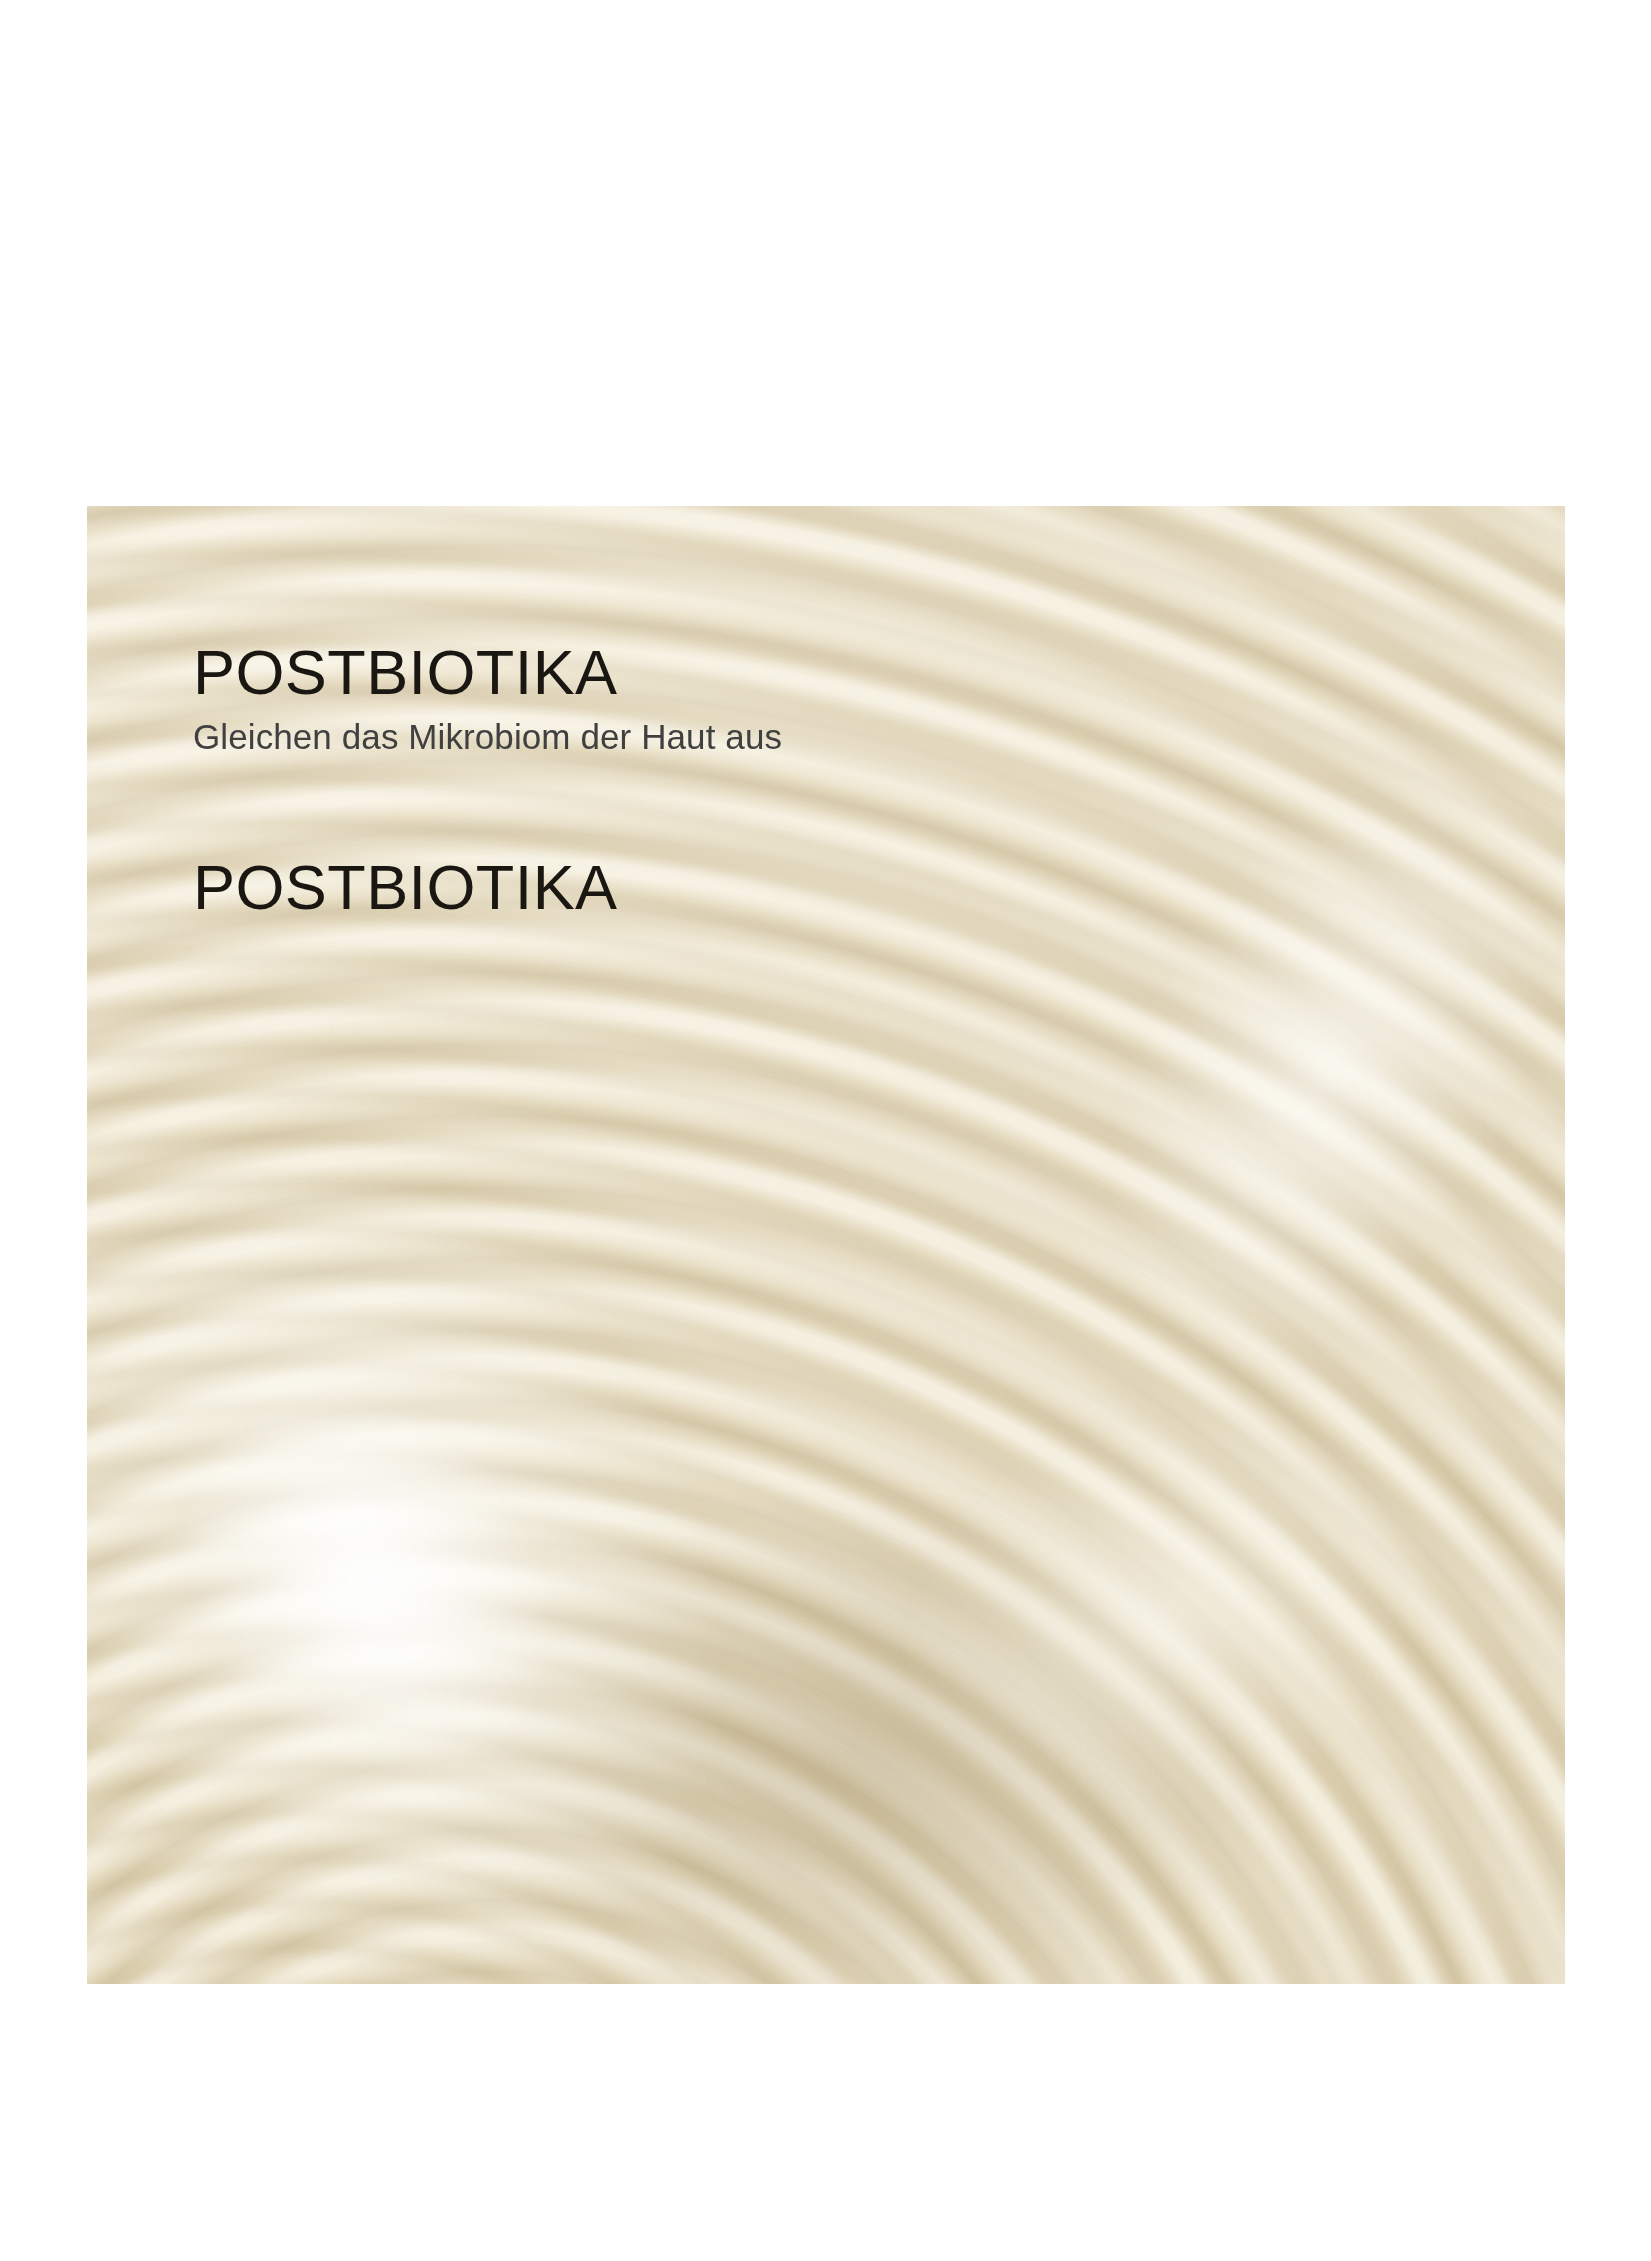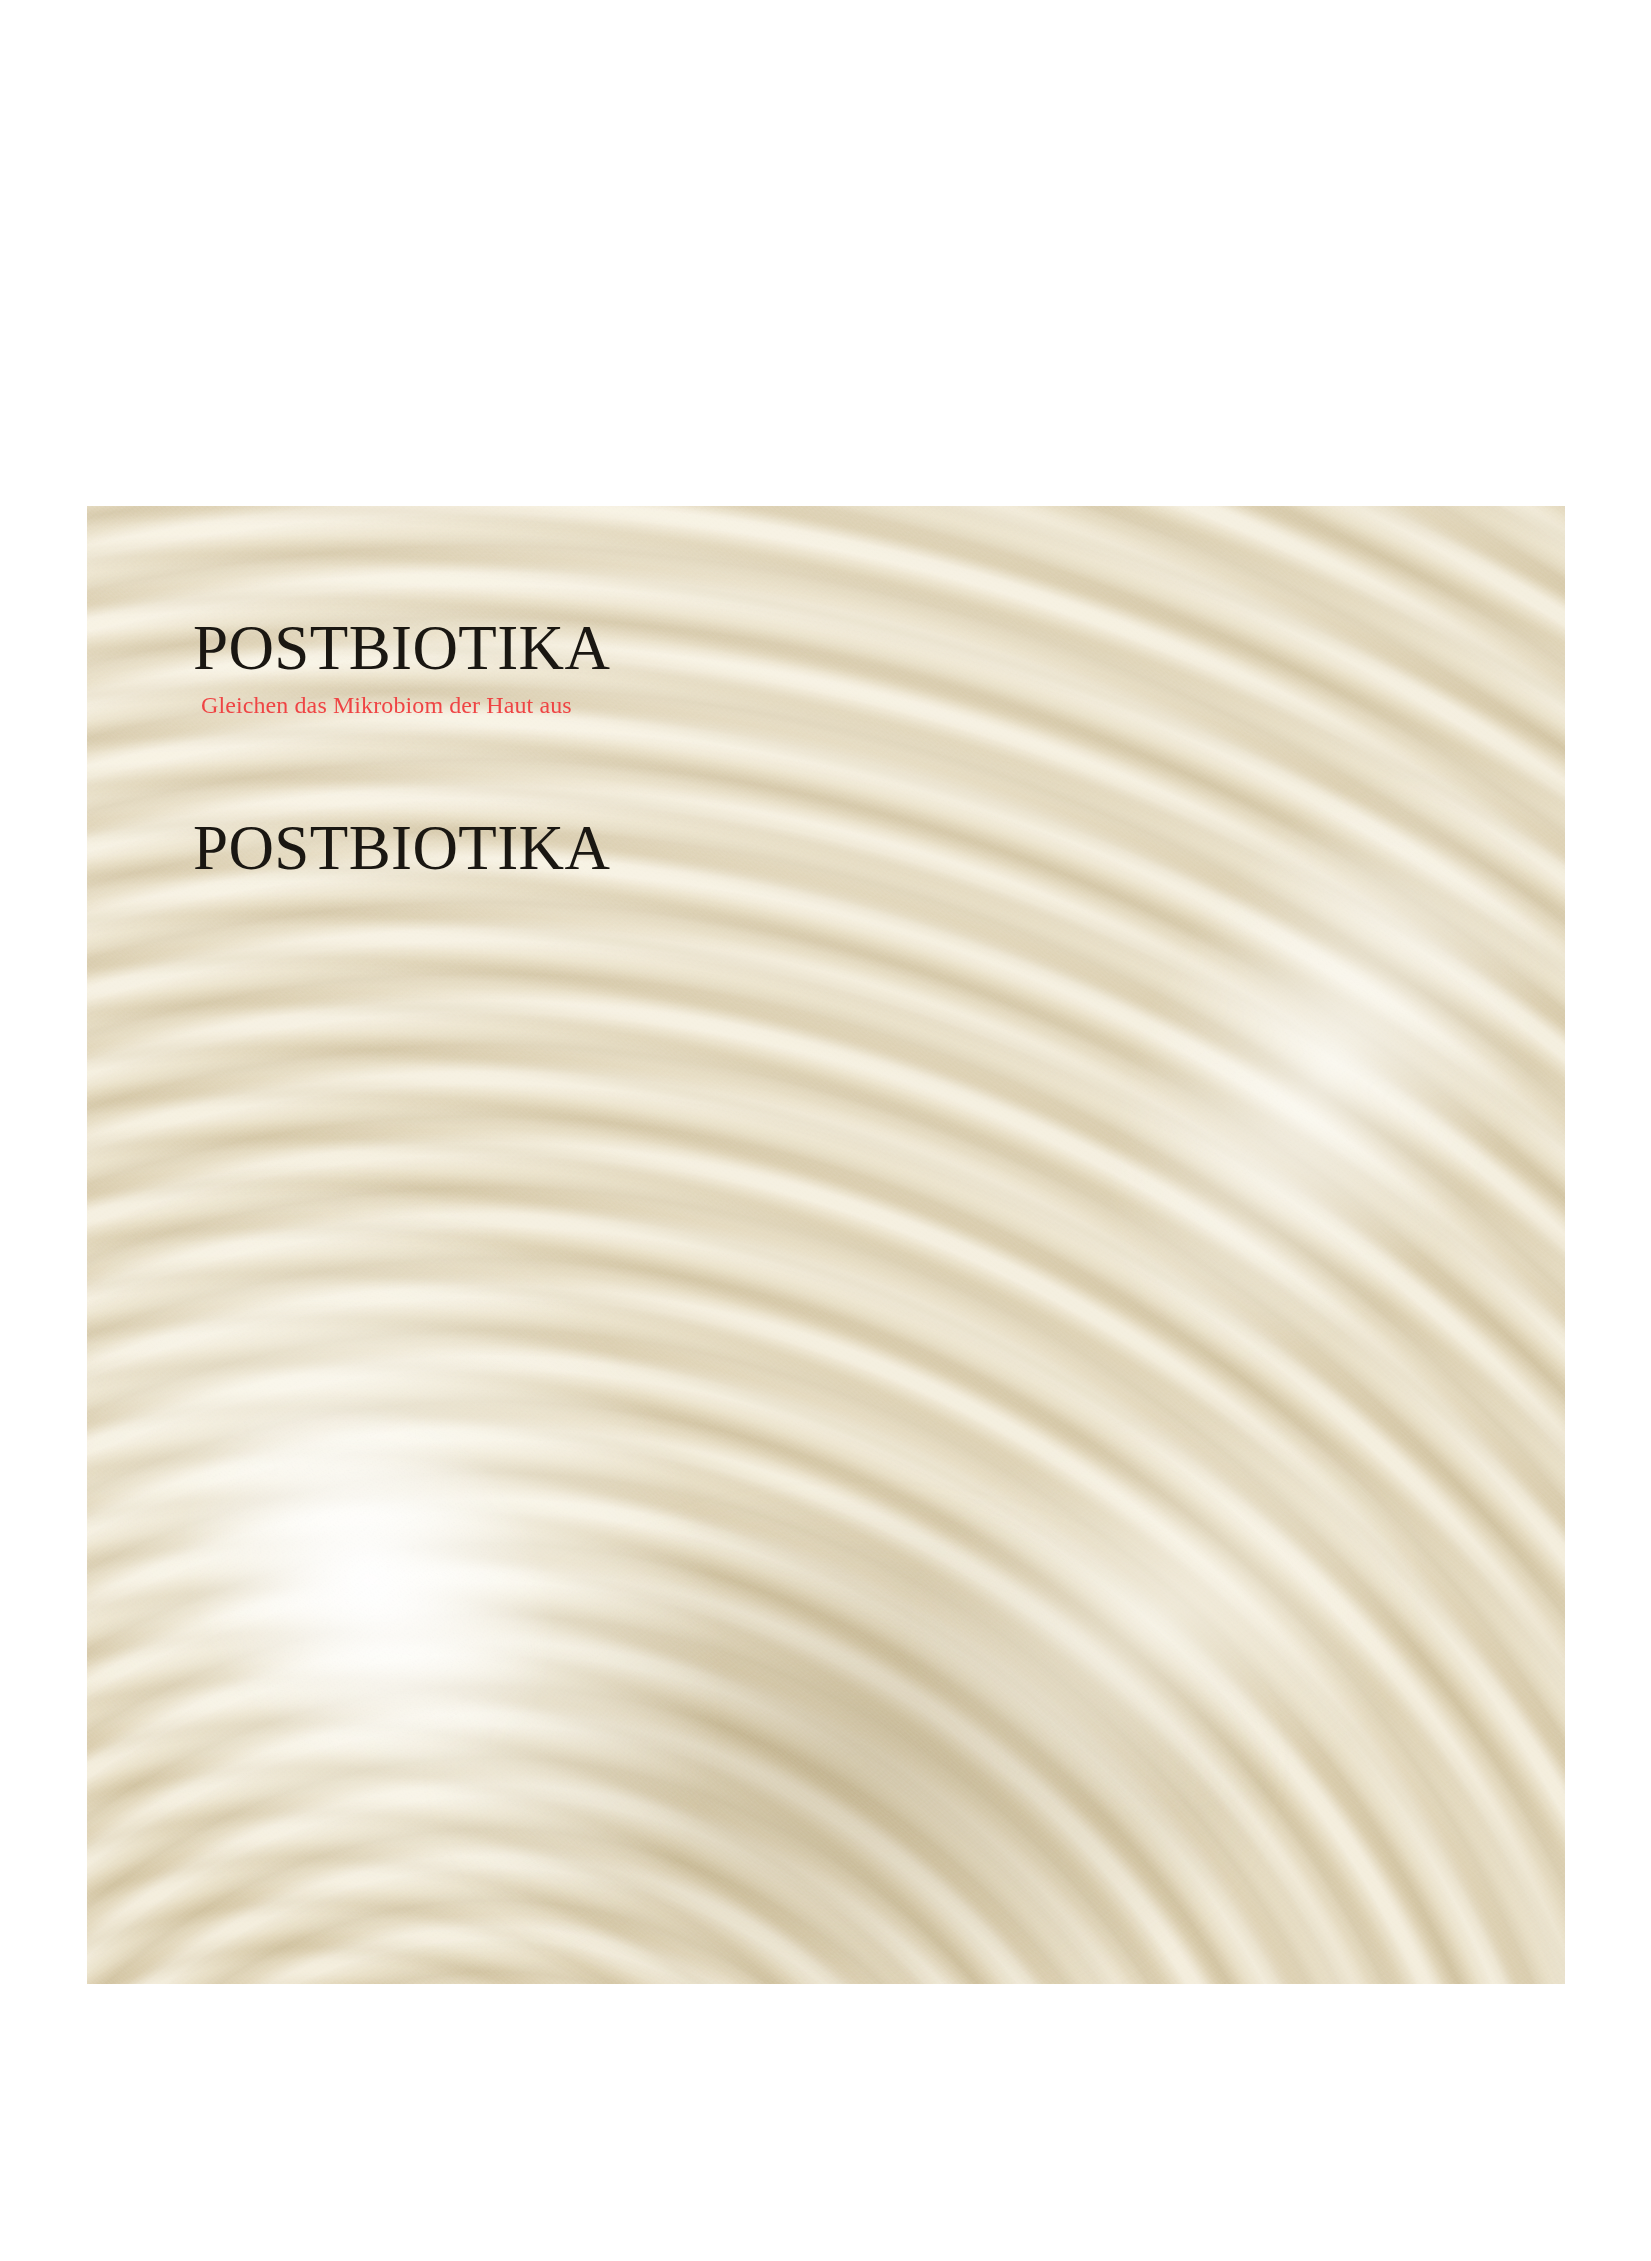--- a/index.html
+++ b/index.html
@@ -157,42 +157,41 @@
       repeating-linear-gradient(43deg, rgba(255,255,255,0.035) 0 1.5px, rgba(0,0,0,0.02) 1.5px 2.9px),
       repeating-linear-gradient(-37deg, rgba(255,255,255,0.03) 0 2.2px, rgba(0,0,0,0.015) 2.2px 4.4px);
     opacity: 0.5;
     mix-blend-mode: overlay;
   }
 
   
   .text-block {
     position: absolute;
     left: 193px;
-    top: 616px;
+    top: 640px;
     width: 1104px;
     color: #15110c;
-    font-family: Liberation Serif, serif;
   }
 
   .headline {
     font-size: 63px;
     line-height: 1.04;
     font-weight: 400;
     letter-spacing: 0.4px;
     margin: 0 0 8.8px 0;
     color: #1a1712;
   }
 
   .subline {
-    font-size: 24px;
+    font-size: 35px;
     line-height: 1.32;
     font-weight: 400;
     letter-spacing: 0.1px;
-    margin: 8px;
-    color: #ef4444;
+    margin: 0;
+    color: #404040;
   }
 
   .group-2 {
     margin-top: 94px;
   }
   .group-2 .headline {
     margin-bottom: 11.8px;
   }
 </style>
 </head>

